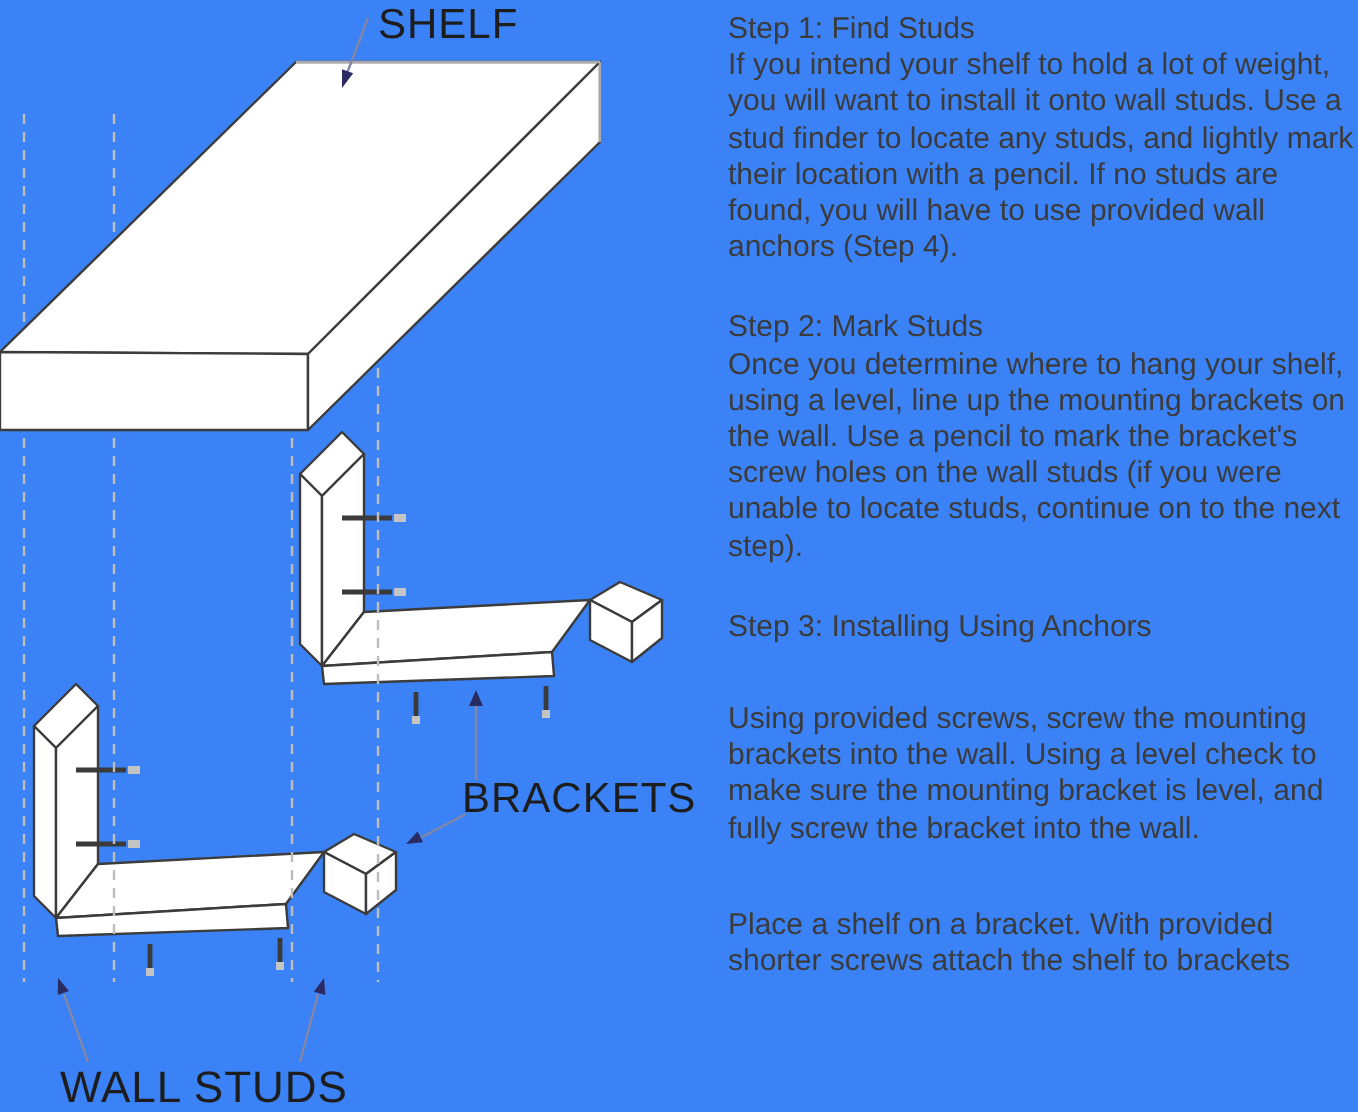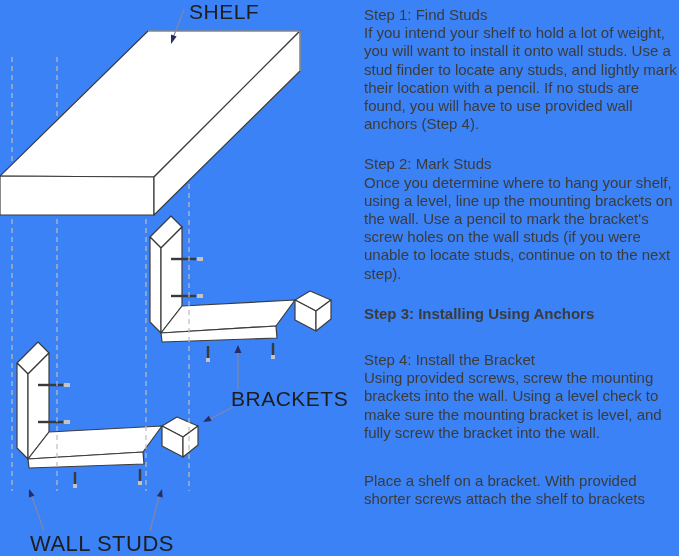--- a/index.html
+++ b/index.html
@@ -11,21 +11,21 @@
   .diagram-svg{position:absolute;left:0;top:0;}
   .diagram-label{
     font-family:"Liberation Sans",sans-serif;
     fill:#1d1d1d;letter-spacing:0.5px;
   }
   .steps{
     position:absolute;left:364px;top:6px;width:314px;
     color:#3b3b3b;font-size:15px;line-height:18.2px;
   }
   .step{margin-bottom:22px;}
-  .step:nth-of-type(3){margin-bottom:28px;font-weight:bold;}
+  .step:nth-of-type(3){margin-bottom:28px;}
   .step:nth-of-type(4){margin-bottom:30px;}
   .step-title{white-space:pre-wrap;}
   .step-body{white-space:normal;}
   .outline{fill:#ffffff;stroke:#3c3c3c;stroke-width:1.2;stroke-linejoin:round;}
   .lightline{stroke:#ababab;stroke-width:1.2;fill:none;}
   .stud{stroke:#bdbdbd;stroke-width:1.2;stroke-dasharray:5 4;fill:none;}
   .arrowline{stroke:#8585a5;stroke-width:1.2;fill:none;}
   .arrowhead{fill:#2b2b63;stroke:none;}
   .screw-shaft{stroke:#3a3a3a;stroke-width:2.4;fill:none;}
   .screw-head{stroke:#c4c4c4;stroke-width:4;fill:none;}
@@ -113,21 +113,20 @@
       <div class="step-body">If you intend your shelf to hold a lot of weight, you will want to install it onto wall studs. Use a stud finder to locate any studs, and lightly mark their location with a pencil. If no studs are found, you will have to use provided wall anchors (Step 4).</div>
     </div>
     <div class="step">
       <div class="step-title">Step 2: Mark Studs</div>
       <div class="step-body">Once you determine where to hang your shelf, using a level, line up the mounting brackets on the wall. Use a pencil to mark the bracket's screw holes on the wall studs (if you were unable to locate studs, continue on to the next step).</div>
     </div>
     <div class="step">
       <div class="step-title">Step 3: Installing Using Anchors</div>
     </div>
     <div class="step">
-      <div class="step-title">Step 4: Install the Bracket</div>
       <div class="step-body">Using provided screws, screw the mounting brackets into the wall. Using a level check to make sure the mounting bracket is level, and fully screw the bracket into the wall.</div>
     </div>
     <div class="step">
       <div class="step-body">Place a shelf on a bracket. With provided shorter screws attach the shelf to brackets</div>
     </div>
   </div>
 
 </div>
 
 </body></html>

